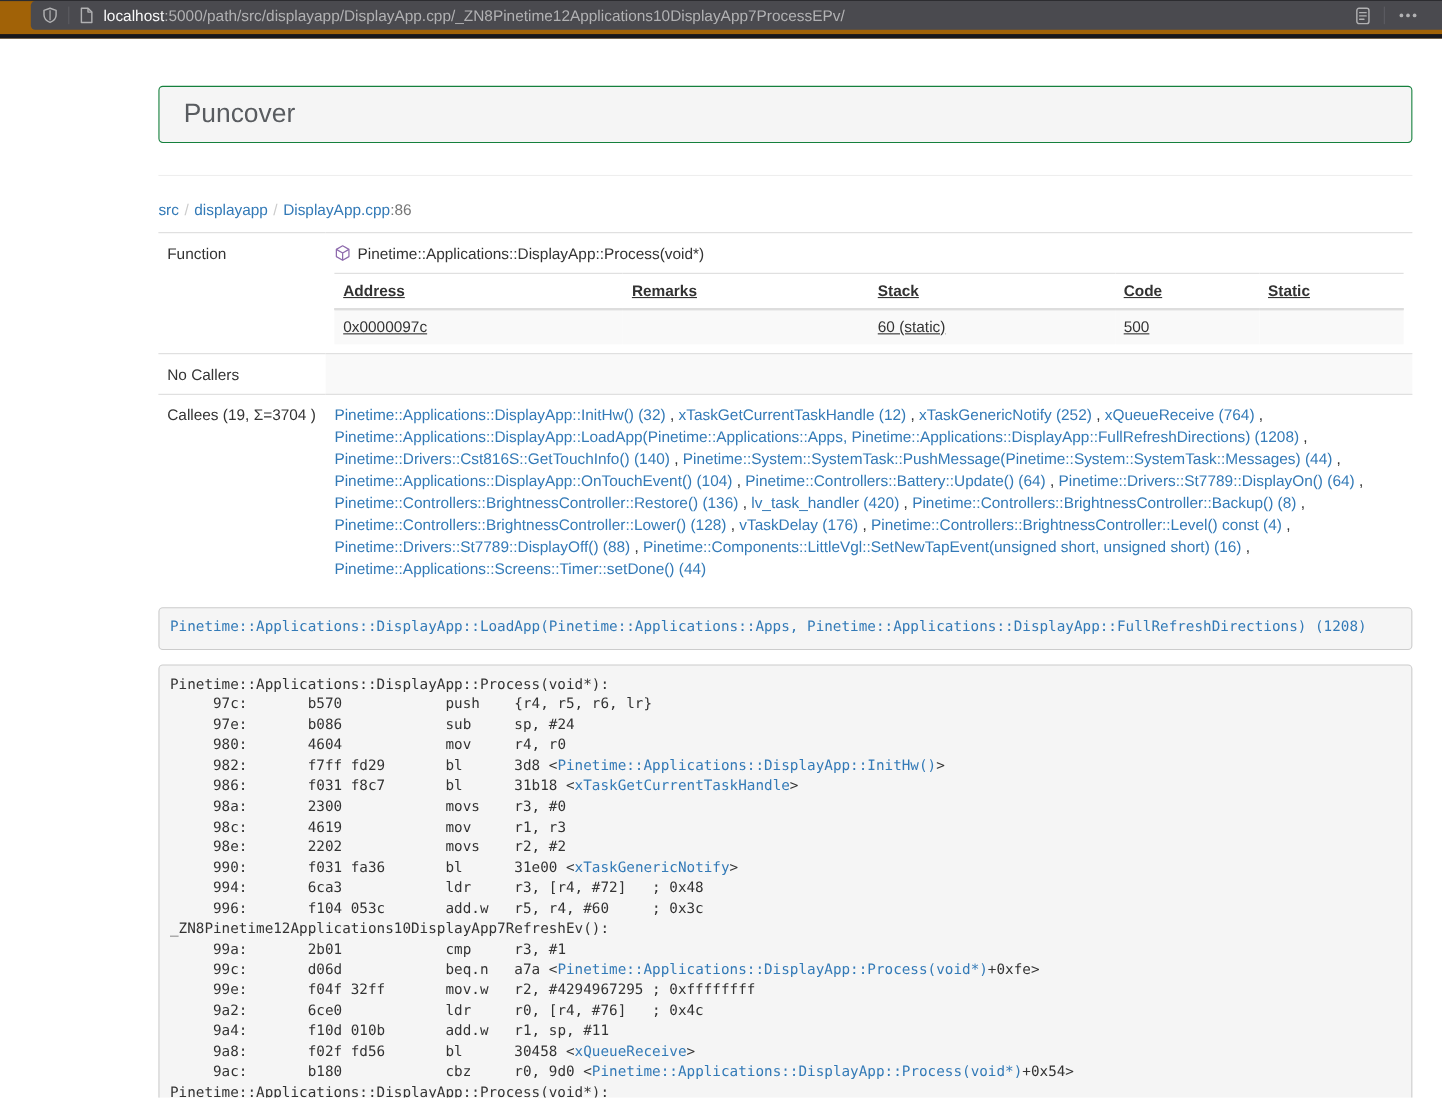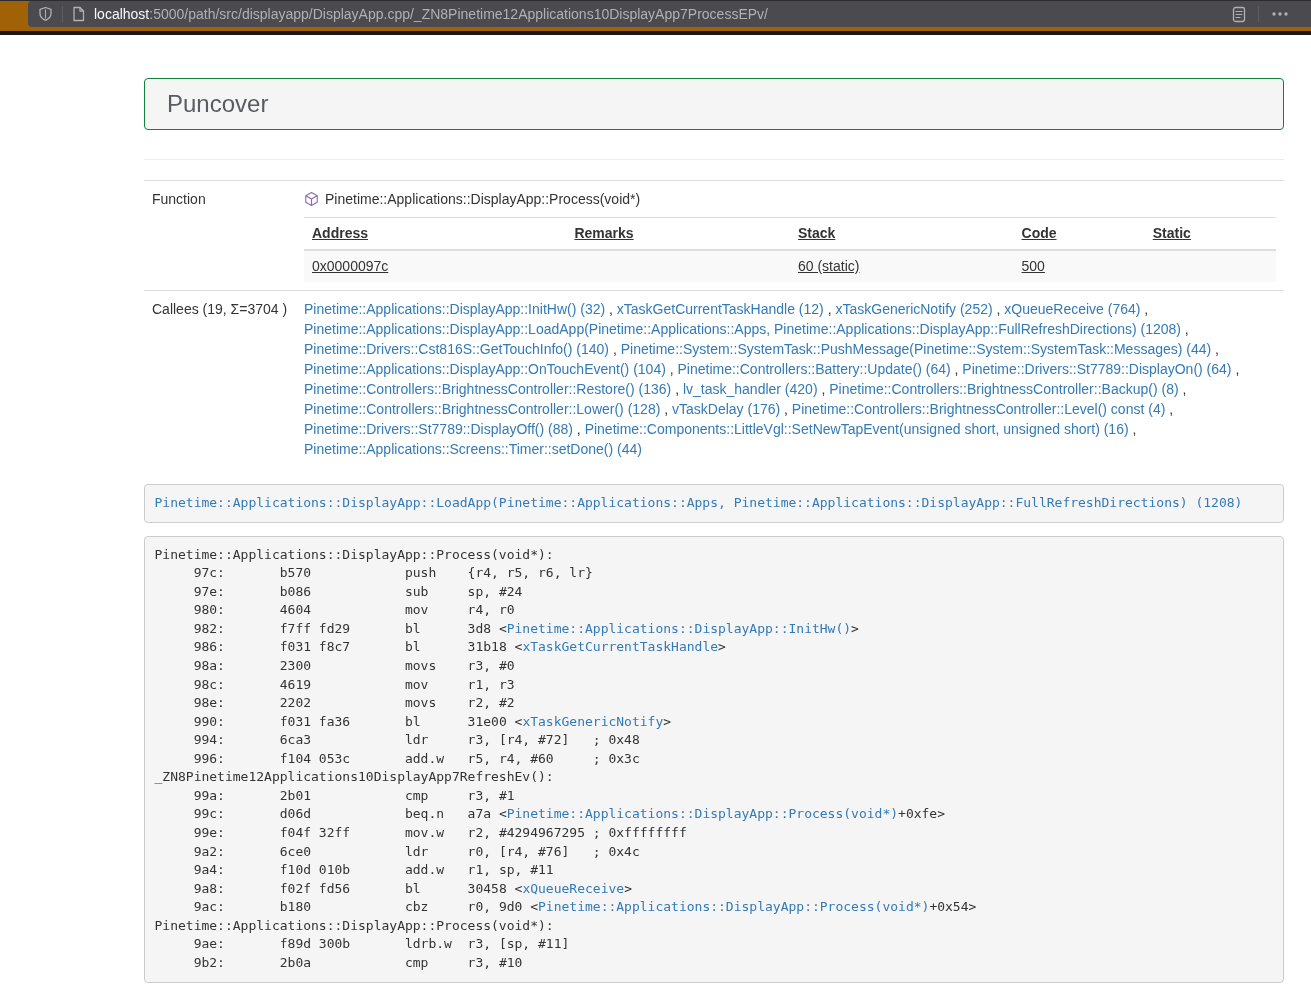--- a/index.html
+++ b/index.html
@@ -112,20 +112,23 @@
 
   <div class="page">
     <div class="container">
 
       <div class="well">
         <div class="title">Puncover</div>
       </div>
 
       <hr class="divider">
 
+      <div class="breadcrumb">
+        <a href="#">src</a><span class="sep">/</span><a href="#">displayapp</a><span class="sep">/</span><a href="#">DisplayApp.cpp</a><span class="suffix">:86</span>
+      </div>
 
       <table class="main-table">
         <tbody>
           <tr>
             <th class="rowlabel">Function</th>
             <td>
               <div class="func-line">
                 <svg class="cube-icon" width="15" height="16" viewBox="0 0 16 16">
                   <path d="M8 1 L14.1 4.5 V11.5 L8 15 L1.9 11.5 V4.5 Z"></path>
                   <path d="M8 8 V15 M8 8 L1.9 4.5 M8 8 L14.1 4.5"></path>
@@ -148,20 +151,24 @@
                     <td></td>
                     <td>60 (static)</td>
                     <td>500</td>
                     <td></td>
                   </tr>
                 </tbody>
               </table>
             </td>
           </tr>
           <tr>
+            <th class="rowlabel">No Callers</th>
+            <td class="stripe"></td>
+          </tr>
+          <tr>
             <th class="rowlabel">Callees (19, Σ=3704 )</th>
             <td class="callees"><a href="#">Pinetime::Applications::DisplayApp::InitHw() (32)</a>&nbsp;, <a href="#">xTaskGetCurrentTaskHandle (12)</a>&nbsp;, <a href="#">xTaskGenericNotify (252)</a>&nbsp;, <a href="#">xQueueReceive (764)</a>&nbsp;, <a href="#">Pinetime::Applications::DisplayApp::LoadApp(Pinetime::Applications::Apps, Pinetime::Applications::DisplayApp::FullRefreshDirections) (1208)</a>&nbsp;, <a href="#">Pinetime::Drivers::Cst816S::GetTouchInfo() (140)</a>&nbsp;, <a href="#">Pinetime::System::SystemTask::PushMessage(Pinetime::System::SystemTask::Messages) (44)</a>&nbsp;, <a href="#">Pinetime::Applications::DisplayApp::OnTouchEvent() (104)</a>&nbsp;, <a href="#">Pinetime::Controllers::Battery::Update() (64)</a>&nbsp;, <a href="#">Pinetime::Drivers::St7789::DisplayOn() (64)</a>&nbsp;, <a href="#">Pinetime::Controllers::BrightnessController::Restore() (136)</a>&nbsp;, <a href="#">lv_task_handler (420)</a>&nbsp;, <a href="#">Pinetime::Controllers::BrightnessController::Backup() (8)</a>&nbsp;, <a href="#">Pinetime::Controllers::BrightnessController::Lower() (128)</a>&nbsp;, <a href="#">vTaskDelay (176)</a>&nbsp;, <a href="#">Pinetime::Controllers::BrightnessController::Level() const (4)</a>&nbsp;, <a href="#">Pinetime::Drivers::St7789::DisplayOff() (88)</a>&nbsp;, <a href="#">Pinetime::Components::LittleVgl::SetNewTapEvent(unsigned short, unsigned short) (16)</a>&nbsp;, <a href="#">Pinetime::Applications::Screens::Timer::setDone() (44)</a></td>
           </tr>
         </tbody>
       </table>
 
       <div class="pre-box highlight-box"><a href="#">Pinetime::Applications::DisplayApp::LoadApp(Pinetime::Applications::Apps, Pinetime::Applications::DisplayApp::FullRefreshDirections) (1208)</a></div>
 
       <pre class="pre-box code">Pinetime::Applications::DisplayApp::Process(void*):
      97c:	b570      	push	{r4, r5, r6, lr}

